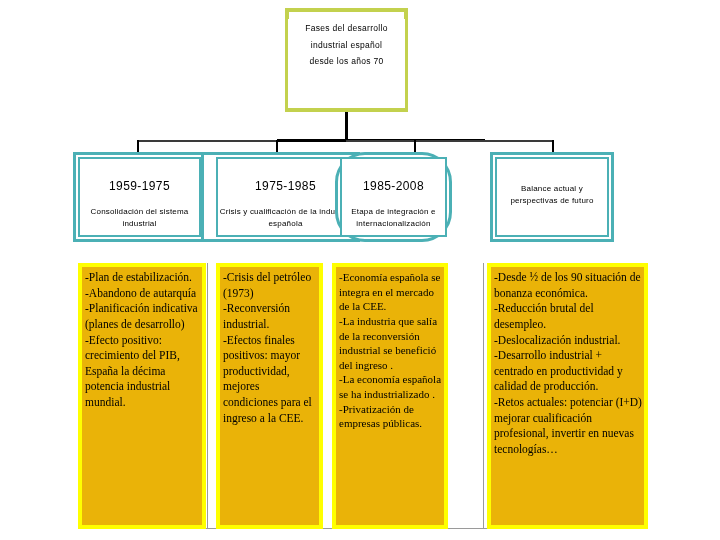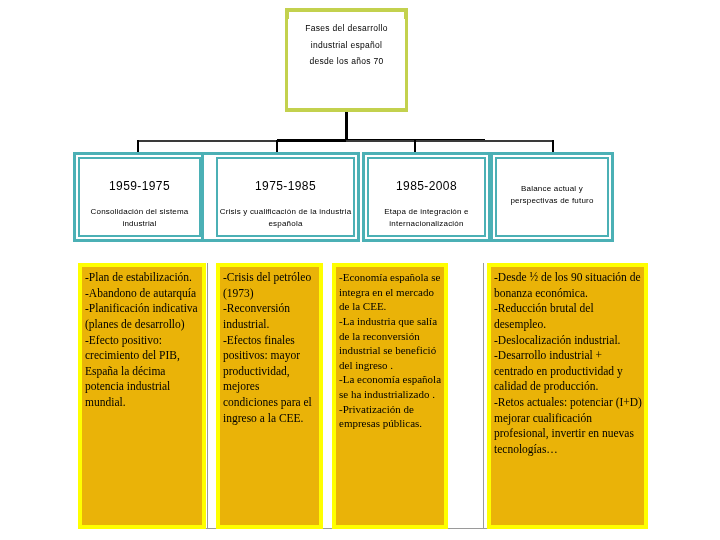--- a/index.html
+++ b/index.html
@@ -162,21 +162,21 @@
     </div>
   </div>
 
   <div class="phase-node" style="left:201px; width:159px;padding-left:12px;">
     <div class="phase-inner">
       <div class="phase-period">1975-1985</div>
       <div class="phase-desc">Crisis y cualificación de la industria española</div>
     </div>
   </div>
 
-  <div class="phase-node" style="left:362px; width:129px;">
+  <div class="phase-node" style="left:335px; width:117px;border-radius:30px;">
     <div class="phase-inner">
       <div class="phase-period">1985-2008</div>
       <div class="phase-desc">Etapa de integración e internacionalización</div>
     </div>
   </div>
 
   <div class="phase-node no-period" style="left:490px; width:124px;">
     <div class="phase-inner">
       <div class="phase-desc">Balance actual y perspectivas de futuro</div>
     </div>

